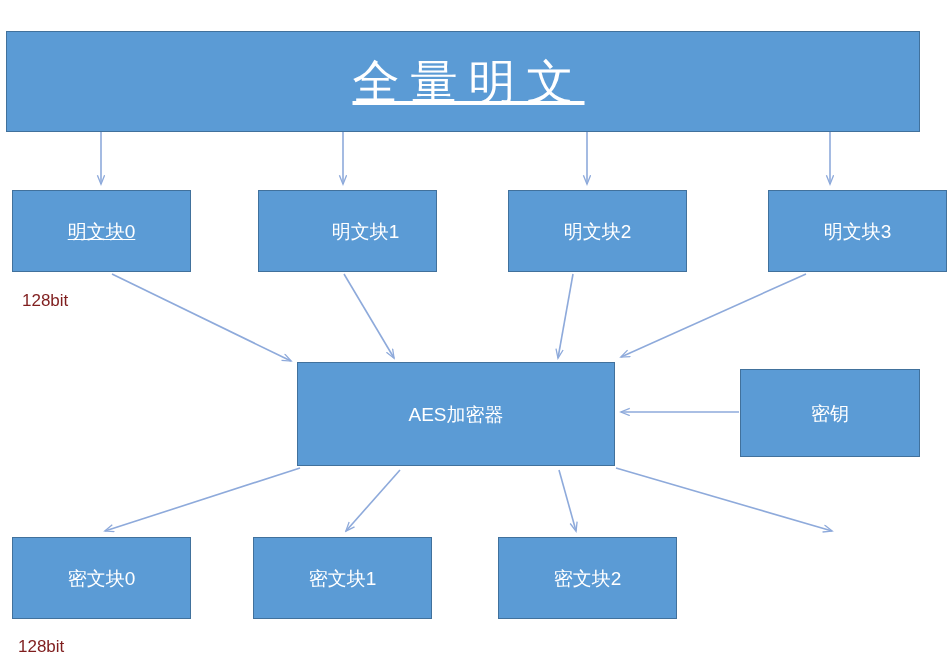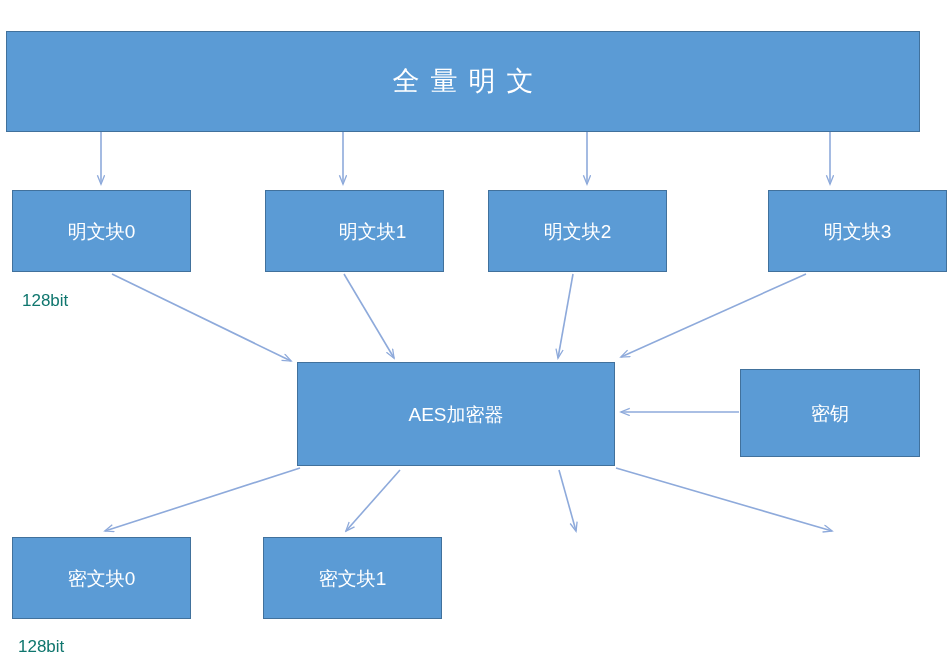--- a/index.html
+++ b/index.html
@@ -4,31 +4,31 @@
 <style>
   html,body{margin:0;padding:0;background:#ffffff;}
   body{width:949px;height:661px;font-family:"Liberation Sans","DejaVu Sans",sans-serif;overflow:hidden;}
   #stage{position:relative;width:949px;height:661px;background:#fff;}
   #wires{position:absolute;left:0;top:0;width:949px;height:661px;}
   .node{position:absolute;background:#5B9BD5;border:1px solid #41719C;box-sizing:border-box;
         display:flex;align-items:center;justify-content:center;color:#ffffff;
         font-family:"Liberation Sans","DejaVu Sans",sans-serif;z-index:3;}
   .node-label{display:block;line-height:1;white-space:nowrap;}
   #banner{left:6px;top:31px;width:914px;height:101px;}
-  #banner .node-label{font-size:27px;letter-spacing:11px;text-indent:11px;font-weight:400;}
+  #banner .node-label{font-size:47px;letter-spacing:11px;text-indent:11px;font-weight:400;text-decoration:underline;}
   .pblock{width:179px;height:82px;top:190px;}
   .cblock{width:179px;height:82px;top:537px;justify-content:center;}
   .pblock .node-label,.cblock .node-label{font-size:19px;}
-  #pb0{left:12px;} #pb1{left:265px;padding-left:36px;} #pb2{left:488px;} #pb3{left:768px;}
-  #cb0{left:12px;} #cb1{left:253px;margin-left:10px;} #cb2{left:498px;} #cb3{left:750px;}
+  #pb0{left:12px;text-decoration:underline;} #pb1{left:258px;padding-left:36px;} #pb2{left:508px;} #pb3{left:768px;}
+  #cb0{left:12px;} #cb1{left:253px;} #cb2{left:498px;} #cb3{left:750px;}
   #aes{left:297px;top:362px;width:318px;height:104px;}
   #aes .node-label{font-size:19px;}
   #keybox{left:740px;top:369px;width:180px;height:88px;}
   #keybox .node-label{font-size:19px;}
-  .annot{position:absolute;color:#0f766e;font-size:17px;
+  .annot{position:absolute;color:#7f1d1d;font-size:17px;
          font-family:"Liberation Sans","DejaVu Sans",sans-serif;white-space:nowrap;z-index:3;}
   #annot-top{left:22px;top:291px;}
   #annot-bottom{left:18px;top:637px;}
 </style>
 </head>
 <body>
 
 <div id="stage">
 
   <svg id="wires" viewBox="0 0 949 661" width="949" height="661">
@@ -84,16 +84,19 @@
   <div class="node" id="keybox">
     <span class="node-label">密钥</span>
   </div>
 
   <div class="node cblock" id="cb0">
     <span class="node-label">密文块0</span>
   </div>
   <div class="node cblock" id="cb1">
     <span class="node-label">密文块1</span>
   </div>
+  <div class="node cblock" id="cb2">
+    <span class="node-label">密文块2</span>
+  </div>
 
   <div class="annot" id="annot-bottom">128bit</div>
 
 </div>
 
 </body></html>

